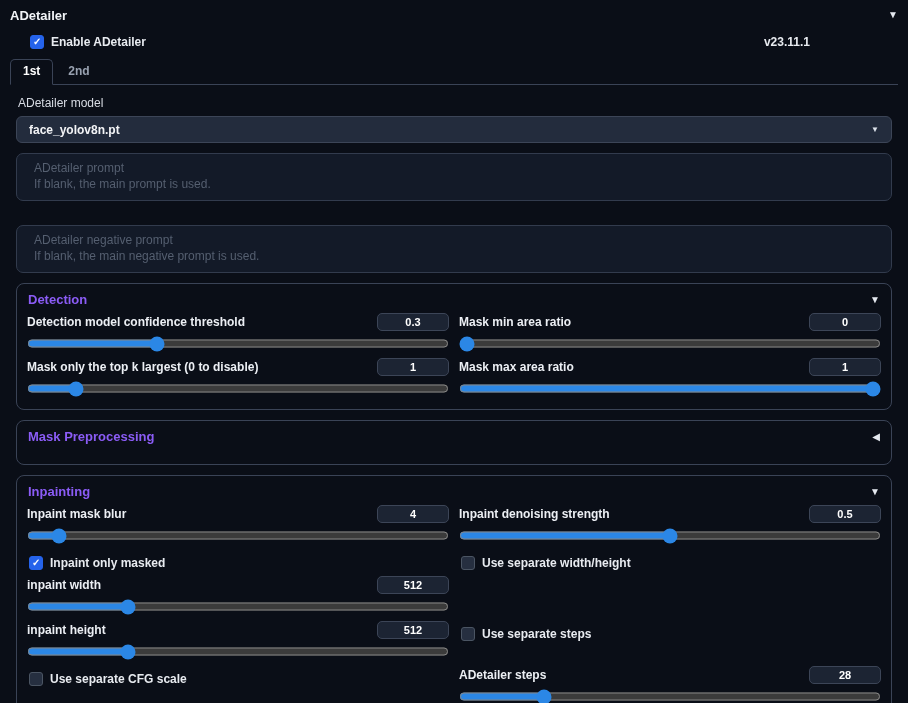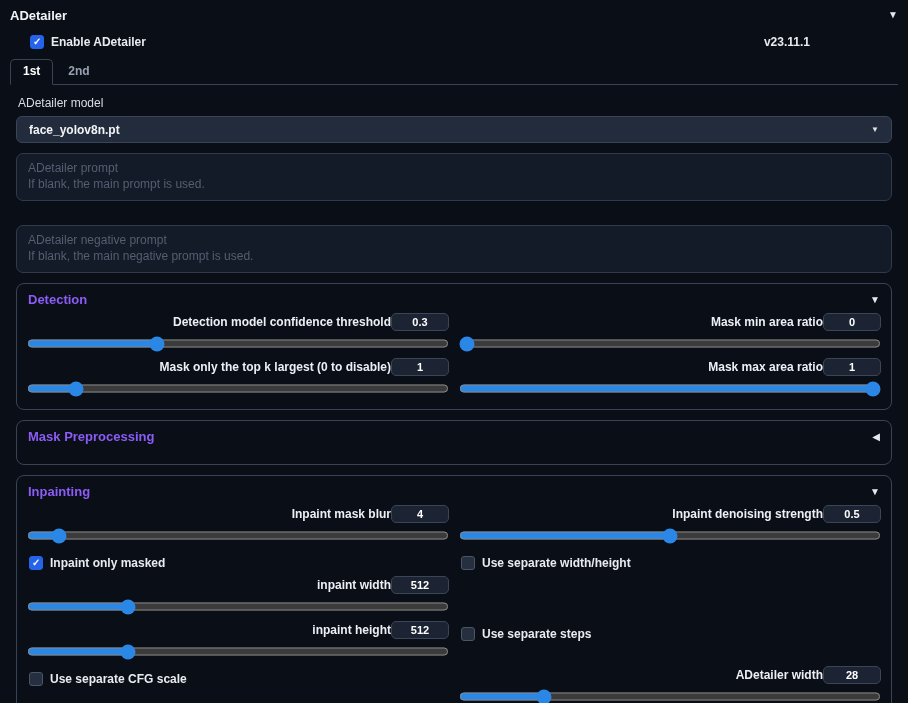--- a/index.html
+++ b/index.html
@@ -37,40 +37,40 @@
 
   
   .dd{ height:27px; background:#232c3d; border:1px solid #3c4557; border-radius:6px; display:flex; align-items:center; justify-content:space-between; padding:0 12px; }
   .dd-text{ font-size:12px; font-weight:700; color:#f3f4f6; }
   .dd-caret{ font-size:8px; color:#dbe1ea; line-height:1; }
 
   
   textarea.ta{
     display:block; width:100%; height:48px; resize:none;
     background:#131a28; border:1px solid #323b4d; border-radius:7px;
-    padding:6px 11px; font-family:"Liberation Sans", sans-serif; font-size:12px; line-height:16px; color:#e8ebf0;
+    padding:6px 17px; font-family:"Liberation Sans", sans-serif; font-size:12px; line-height:16px; color:#e8ebf0;
     margin-top:10px; outline:none;
   }
   textarea.ta::placeholder{ color:#555f70; opacity:1; }
 
   
   .acc{ border:1px solid #3a4356; border-radius:8px; margin-top:10px; padding:8px 8px 9px 8px; }
   .acc-head{ display:flex; justify-content:space-between; align-items:center; padding:0 3px 6px 3px; }
   .acc-title{ font-size:13px; font-weight:700; color:#8b5cf6; }
   .acc.closed{ padding-bottom:20px; }
   .acc.closed .acc-head{ padding-bottom:0; }
 
   
   .grid2{ display:grid; grid-template-columns:1fr 1fr; column-gap:10px; row-gap:3px; padding:0 2px; }
 
   
-  .ctrl-head{ display:flex; justify-content:flex-end; align-items:center; }
+  .ctrl-head{ display:flex; justify-content:space-between; align-items:center; }
   .lbl{ font-size:12px; font-weight:600; color:#eceff4; }
   input.numbox{
-    width:58px; height:18px; background:#1c2433; border:1px solid #3c4557; border-radius:5px;
+    width:72px; height:18px; background:#1c2433; border:1px solid #3c4557; border-radius:5px;
     color:#ffffff; font-family:"Liberation Sans", sans-serif; font-size:11px; font-weight:700; text-align:center; outline:none;
   }
   input.slider{ width:100%; height:15px; margin:5px 0 2px 0; accent-color:#2b87e6; }
 
   .spacer{ min-height:38px; }
   .grid2 .check{ margin:5px 2px 2px 2px; height:16px; }
 </style>
 </head>
 <body>
 
@@ -207,21 +207,21 @@
           <span class="cbox"></span>
           <span>Use separate steps</span>
         </label>
         <label class="check">
           <span class="cbox"></span>
           <span>Use separate CFG scale</span>
         </label>
 
         <div class="ctrl">
           <div class="ctrl-head">
-            <span class="lbl">ADetailer width</span>
+            <span class="lbl">ADetailer steps</span>
             <input class="numbox" value="28" style="">
           </div>
           <input type="range" class="slider" value="19" style="">
         </div>
         <div class="ctrl">
           <div class="ctrl-head">
             <span class="lbl">ADetailer CFG scale</span>
             <input class="numbox" value="7" style="">
           </div>
           <input type="range" class="slider" value="23" style="">

